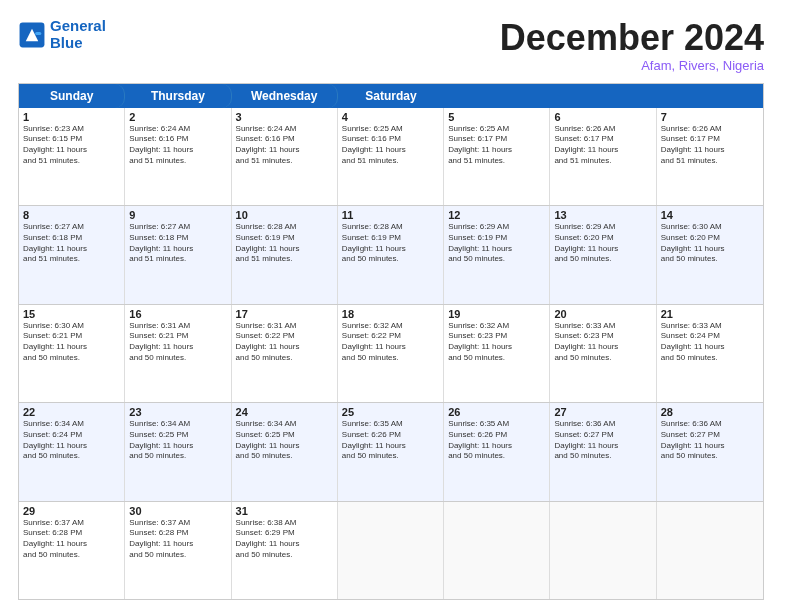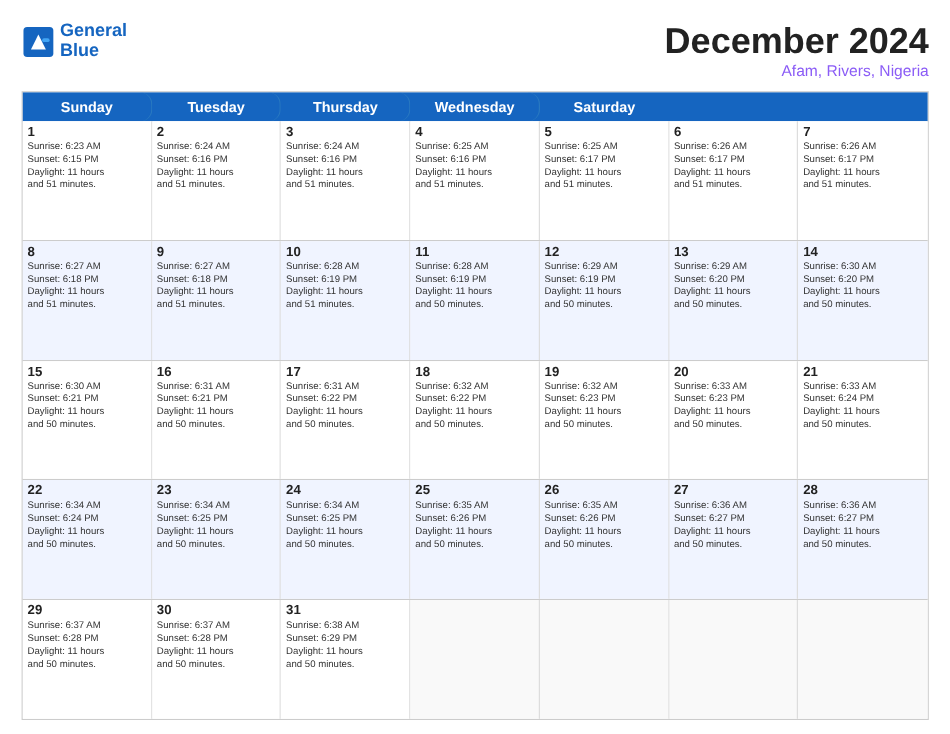--- a/index.html
+++ b/index.html
@@ -6,21 +6,21 @@
     body {
       font-family: Arial, sans-serif;
       background: #fff;
       width: 792px;
       height: 612px;
       overflow: hidden;
     }
     .page {
       width: 792px;
       height: 612px;
-      padding: 18px 18px 12px 18px;
+      padding: 18px 28px 12px 18px;
       display: flex;
       flex-direction: column;
     }
     .header {
       display: flex;
       justify-content: space-between;
       align-items: flex-start;
       margin-bottom: 10px;
     }
     .logo {
@@ -38,21 +38,21 @@
       color: #1565c0;
     }
     .logo-icon {
       width: 28px;
       height: 28px;
     }
     .title-block {
       text-align: right;
     }
     .main-title {
-      font-size: 30px;
+      font-size: 36px;
       font-weight: bold;
       color: #222;
       line-height: 1.1;
     }
     .subtitle {
       font-size: 13px;
       color: #8b5cf6;
     }
     .calendar {
       flex: 1;
@@ -132,21 +132,20 @@
     </div>
     <div class="title-block">
       <div class="main-title">December 2024</div>
       <div class="subtitle">Afam, Rivers, Nigeria</div>
     </div>
   </div>
 
   <div class="calendar">
     <div class="cal-header-row">
     <div class="cal-header-cell">Sunday</div>
-        <div class="cal-header-cell">Tuesday</div>
         <div class="cal-header-cell">Thursday</div>
         <div class="cal-header-cell">Wednesday</div>
         <div class="cal-header-cell">Saturday</div>
       </div>
     <div class="cal-body">
     <div class="cal-week">
           <div class="cal-cell">
             <span class="day-num">1</span>
             <div class="cell-text" style="white-space: pre-line;">Sunrise: 6:23 AM
 Sunset: 6:15 PM

